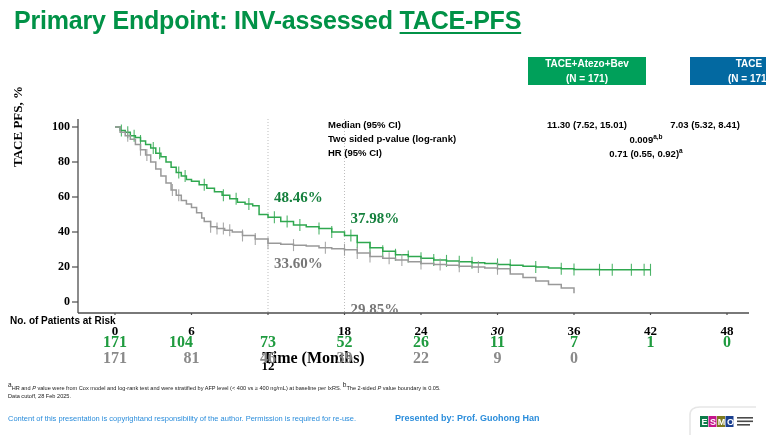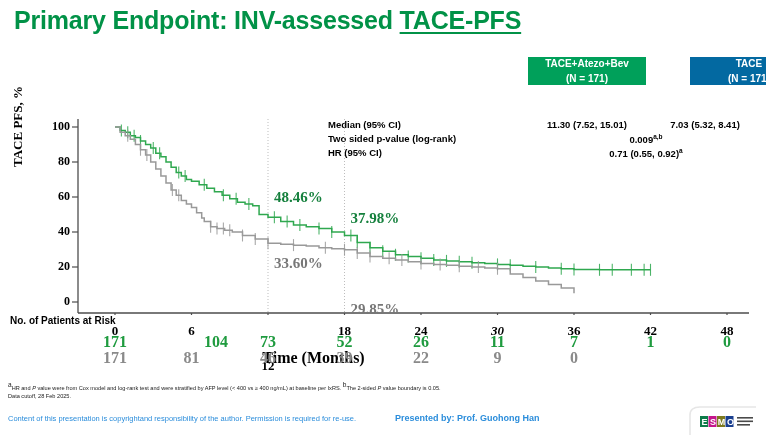--- a/index.html
+++ b/index.html
@@ -243,21 +243,21 @@
       <div class="ann green" style="left: 350.5px; top: 154.535px;">37.98%</div>
       <div class="ann grey" style="left: 274px; top: 200.2px;">33.60%</div>
       <div class="ann grey" style="left: 350.5px; top: 206px; margin-top: 40px;">29.85%</div>
     </div>
 </div>
 
 <div class="risk">
   <div class="risk-title">No. of Patients at Risk</div>
   <div id="risk-host">
       <div class="risk-cell green" style="left: 95px;">171</div>
-      <div class="risk-cell green" style="left: 188px; text-align: right;">104</div>
+      <div class="risk-cell green" style="left: 161px;">104</div>
       <div class="risk-cell green" style="left: 248px;">73</div>
       <div class="risk-cell green" style="left: 324.5px;">52</div>
       <div class="risk-cell green" style="left: 401px;">26</div>
       <div class="risk-cell green" style="left: 477.5px;">11</div>
       <div class="risk-cell green" style="left: 554px;">7</div>
       <div class="risk-cell green" style="left: 630.5px;">1</div>
       <div class="risk-cell green" style="left: 707px;">0</div>
       <div class="risk-cell grey" style="left: 95px;">171</div>
       <div class="risk-cell grey" style="left: 171.5px;">81</div>
       <div class="risk-cell grey" style="left: 248px;">46</div>

